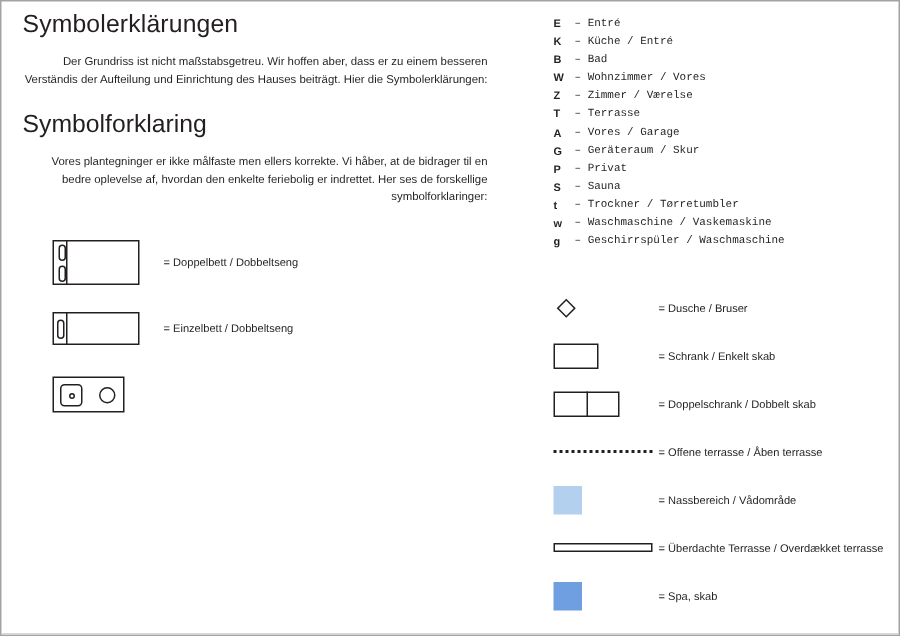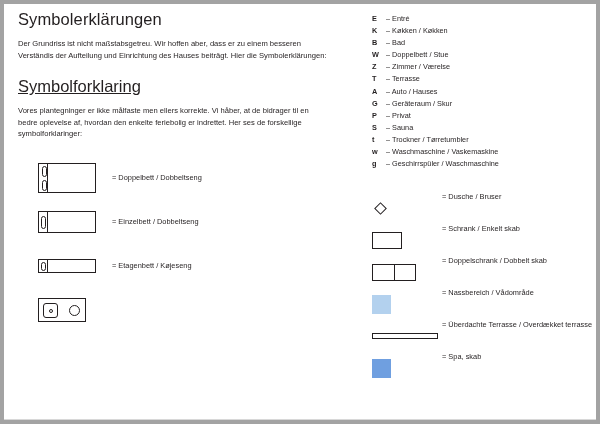--- a/index.html
+++ b/index.html
@@ -12,21 +12,21 @@
     background: #ffffff;
     font-family: "Liberation Sans", sans-serif;
     color: #231f20;
     overflow: hidden;
     position: relative;
   }
   .page {
     position: relative;
     width: 600px;
     height: 424px;
-    border: 4px solid #a3a3a3;
+    border: 1px solid #a3a3a3;
     box-sizing: border-box;
   }
   
   .left-col {
     position: absolute;
     left: 14px;
     top: 6px;
     width: 330px;
   }
   h1.title {
@@ -35,27 +35,27 @@
     margin: 0 0 9px 0;
     letter-spacing: 0.1px;
     color: #231f20;
   }
   .para {
     font-size: 7.6px;
     line-height: 11.6px;
     margin: 0 0 2px 0;
     color: #231f20;
     max-width: 310px;
+    text-align: right;
   }
   .title2 {
     font-size: 16.5px;
     font-weight: normal;
     margin: 16px 0 9px 0;
     color: #231f20;
-    text-decoration: underline;
   }
   
   .sym-list {
     margin-top: 16px;
   }
   .sym-row {
     display: flex;
     align-items: center;
     height: 44px;
     padding-left: 20px;
@@ -205,30 +205,32 @@
     line-height: 12.1px;
     color: #231f20;
   }
   .abbr-key {
     width: 14px;
     flex: 0 0 14px;
     font-weight: bold;
   }
   .abbr-val {
     white-space: nowrap;
+    font-family: Liberation Mono, monospace;
   }
   
   .rsym-list {
     position: absolute;
     left: 368px;
     top: 188px;
     width: 225px;
   }
   .rsym-row {
     display: flex;
+    align-items: center;
     height: 32px;
   }
   .rsym-box {
     width: 70px;
     flex: 0 0 70px;
     display: flex;
     align-items: center;
     justify-content: flex-start;
   }
   .rsym-label {
@@ -306,26 +308,20 @@
         <div class="sym-label">= Doppelbett / Dobbeltseng</div>
       </div>
 
       <div class="sym-row">
         <div class="sym-box">
           <div class="bed-sgl"></div>
         </div>
         <div class="sym-label">= Einzelbett / Dobbeltseng</div>
       </div>
 
-      <div class="sym-row">
-        <div class="sym-box">
-          <div class="bunk"></div>
-        </div>
-        <div class="sym-label">= Etagenbett / Køjeseng</div>
-      </div>
 
       <div class="sym-row">
         <div class="sym-box">
           <div class="sink">
             <div class="basin"></div>
             <div class="round"></div>
           </div>
         </div>
       </div>
 
@@ -333,41 +329,41 @@
     </div>
   </div>
 
   <div class="right-col">
     <div class="abbr-row">
       <span class="abbr-key">E</span>
       <span class="abbr-val">– Entré</span>
     </div>
     <div class="abbr-row">
       <span class="abbr-key">K</span>
-      <span class="abbr-val">– Køkken / Køkken</span>
+      <span class="abbr-val">– Küche / Entré</span>
     </div>
     <div class="abbr-row">
       <span class="abbr-key">B</span>
       <span class="abbr-val">– Bad</span>
     </div>
     <div class="abbr-row">
       <span class="abbr-key">W</span>
-      <span class="abbr-val">– Doppelbett / Stue</span>
+      <span class="abbr-val">– Wohnzimmer / Vores</span>
     </div>
     <div class="abbr-row">
       <span class="abbr-key">Z</span>
       <span class="abbr-val">– Zimmer / Værelse</span>
     </div>
     <div class="abbr-row">
       <span class="abbr-key">T</span>
       <span class="abbr-val">– Terrasse</span>
     </div>
     <div class="abbr-row">
       <span class="abbr-key">A</span>
-      <span class="abbr-val">– Auto / Hauses</span>
+      <span class="abbr-val">– Vores / Garage</span>
     </div>
     <div class="abbr-row">
       <span class="abbr-key">G</span>
       <span class="abbr-val">– Geräteraum / Skur</span>
     </div>
     <div class="abbr-row">
       <span class="abbr-key">P</span>
       <span class="abbr-val">– Privat</span>
     </div>
     <div class="abbr-row">
@@ -404,20 +400,26 @@
       <div class="rsym-label">= Schrank / Enkelt skab</div>
     </div>
 
     <div class="rsym-row">
       <div class="rsym-box">
         <div class="closet-dbl"></div>
       </div>
       <div class="rsym-label">= Doppelschrank / Dobbelt skab</div>
     </div>
 
+    <div class="rsym-row">
+      <div class="rsym-box">
+        <div class="dotline"></div>
+      </div>
+      <div class="rsym-label">= Offene terrasse / Åben terrasse</div>
+    </div>
 
     <div class="rsym-row">
       <div class="rsym-box">
         <div class="swatch" id="sw-wet" style="background: rgb(179, 209, 238);"></div>
       </div>
       <div class="rsym-label">= Nassbereich / Vådområde</div>
     </div>
 
     <div class="rsym-row">
       <div class="rsym-box">

